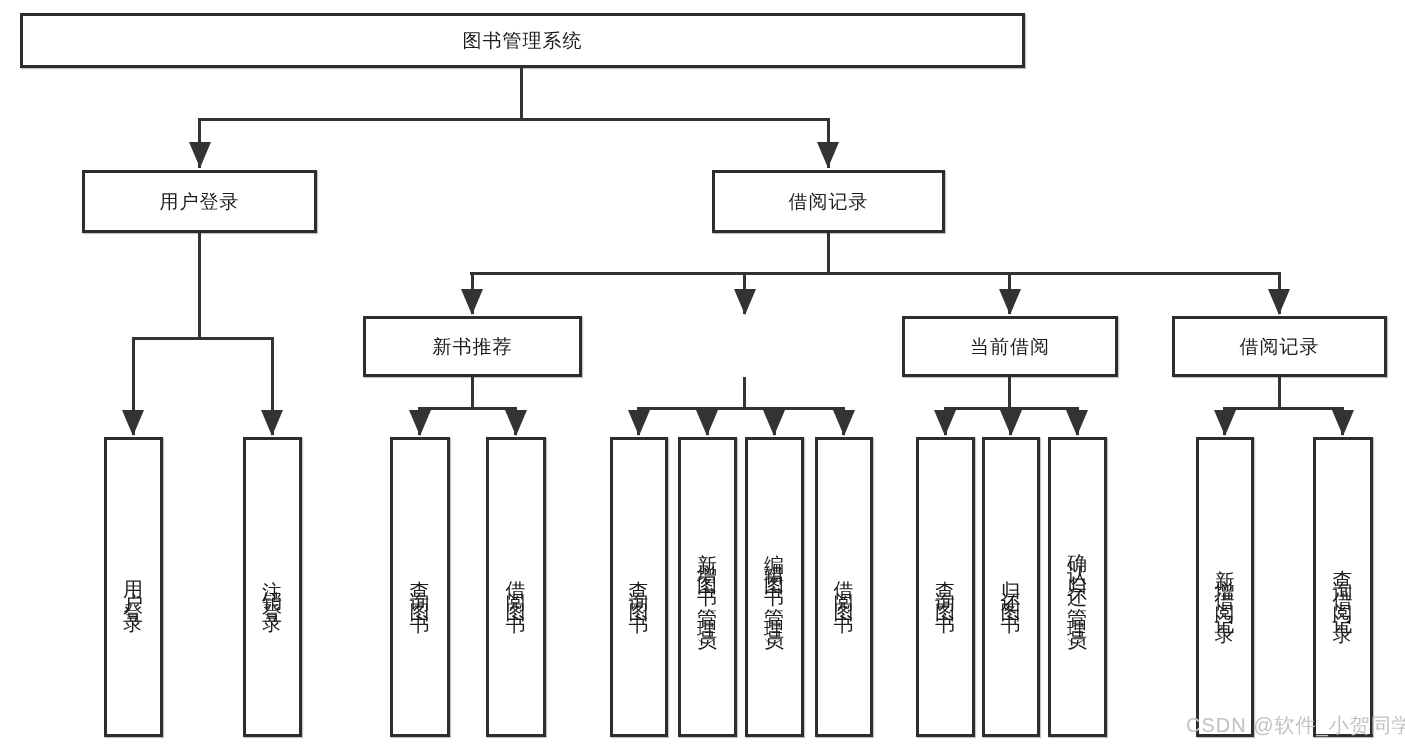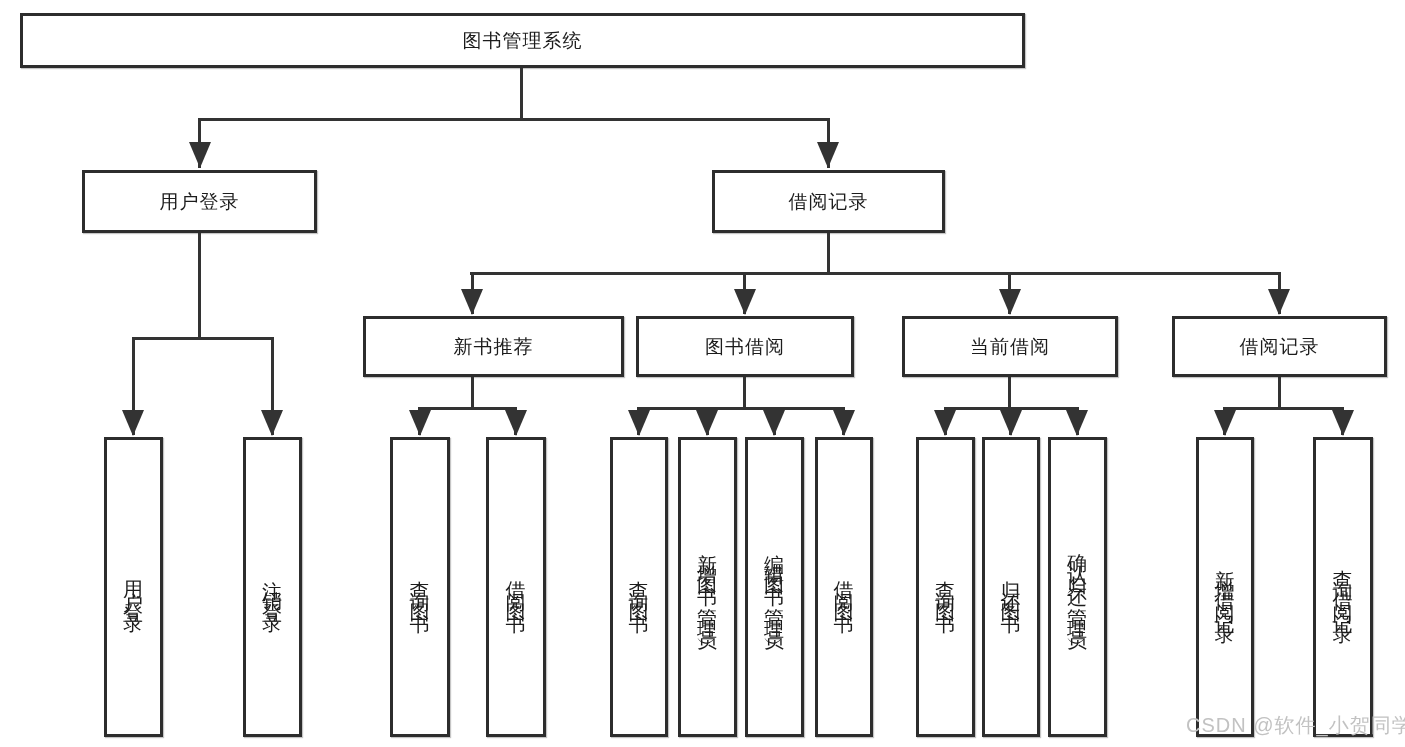--- a/index.html
+++ b/index.html
@@ -92,25 +92,22 @@
   <div class="line" style="left:470px; top:272px; width:810px; height:3px;"></div>
   <div class="line" style="left:471px; top:272px; width:3px; height:42px;"></div>
   <div class="arrow" style="left:461px; top:289px;"></div>
   <div class="line" style="left:743px; top:272px; width:3px; height:42px;"></div>
   <div class="arrow" style="left:734px; top:289px;"></div>
   <div class="line" style="left:1008px; top:272px; width:3px; height:42px;"></div>
   <div class="arrow" style="left:999px; top:289px;"></div>
   <div class="line" style="left:1278px; top:272px; width:3px; height:42px;"></div>
   <div class="arrow" style="left:1268px; top:289px;"></div>
 
-  <div class="box h" style="left:363px; top:316px; width:261px; height:61px;">
+  <div class="box h" style="left:363px; top:316px; width:219px; height:61px;">
     <span>新书推荐</span>
-  </div>
-  <div class="box h" style="left:636px; top:316px; width:218px; height:61px;">
-    <span>图书借阅</span>
   </div>
   <div class="box h" style="left:1172px; top:316px; width:215px; height:61px;">
     <span>借阅记录</span>
   </div>
   <div class="box h" style="left:902px; top:316px; width:216px; height:61px;">
     <span>当前借阅</span>
   </div>
 
   <div class="line" style="left:471px; top:377px; width:3px; height:33px;"></div>
   <div class="line" style="left:418px; top:407px; width:99px; height:3px;"></div>

